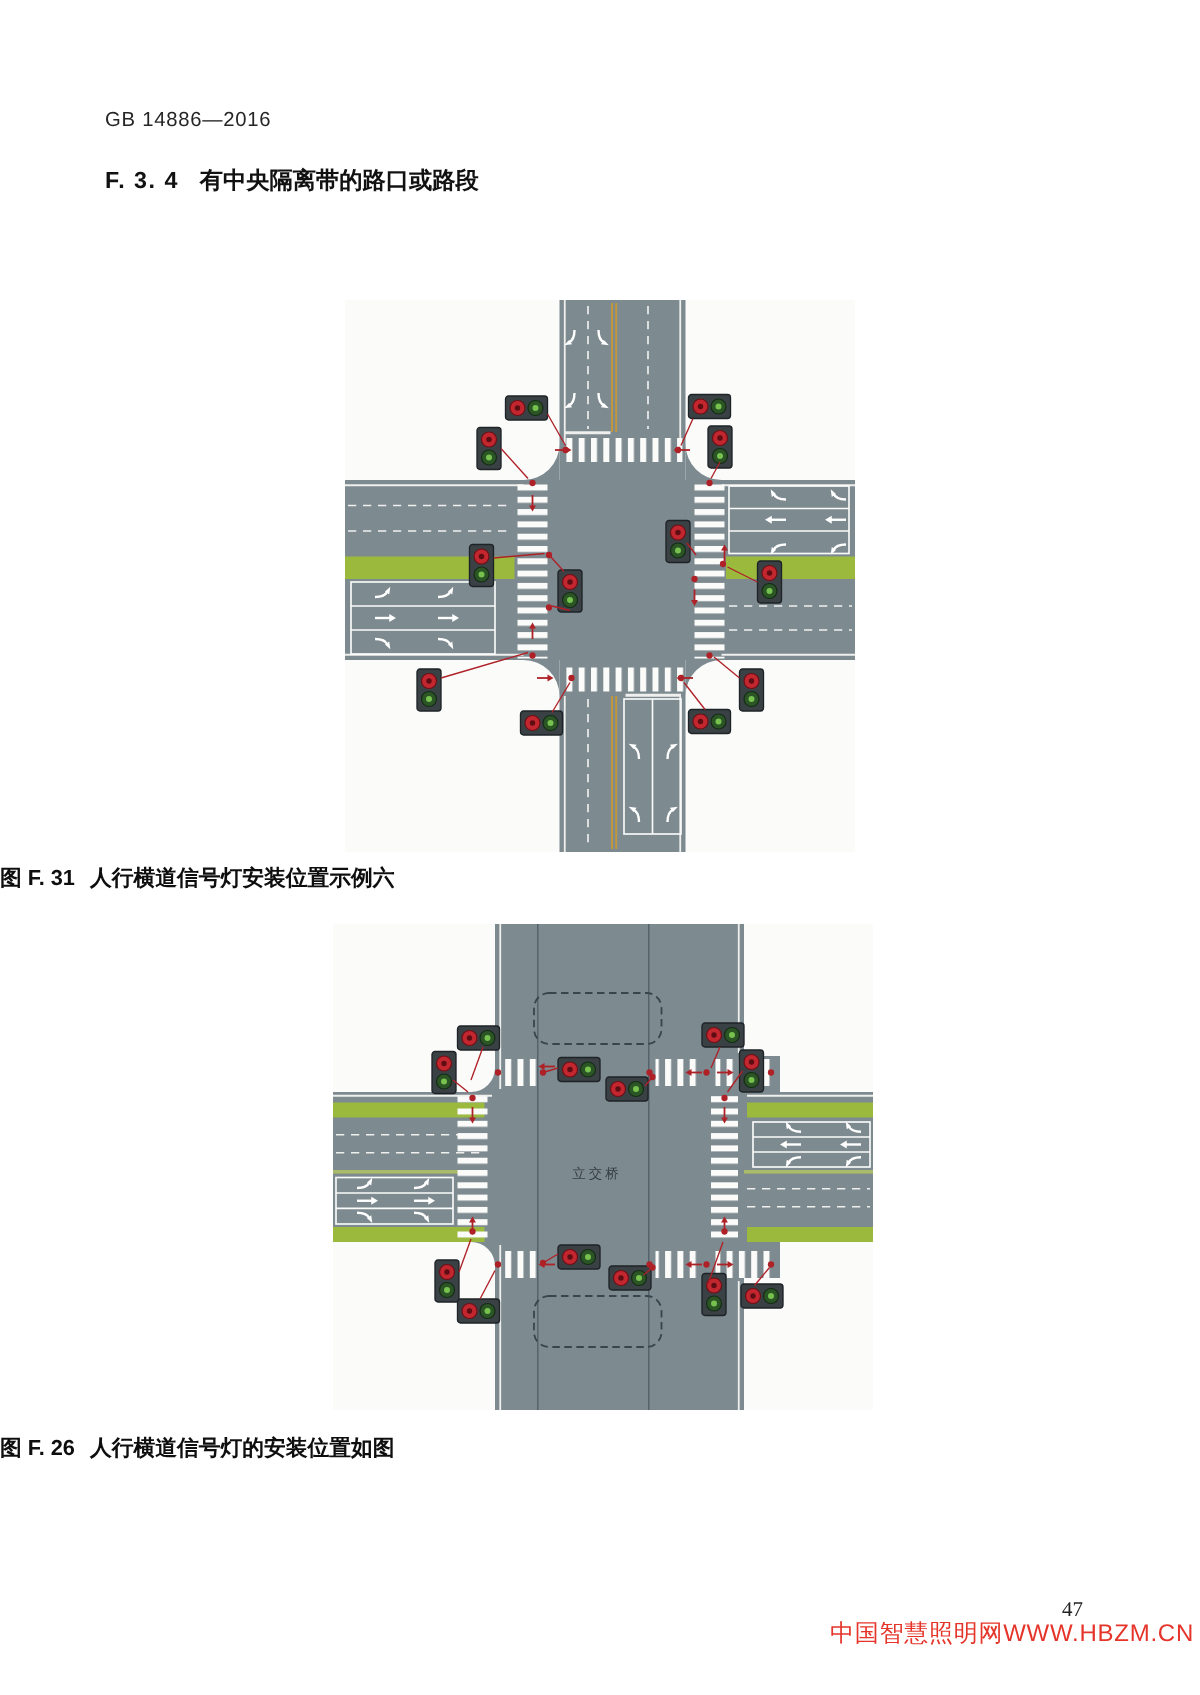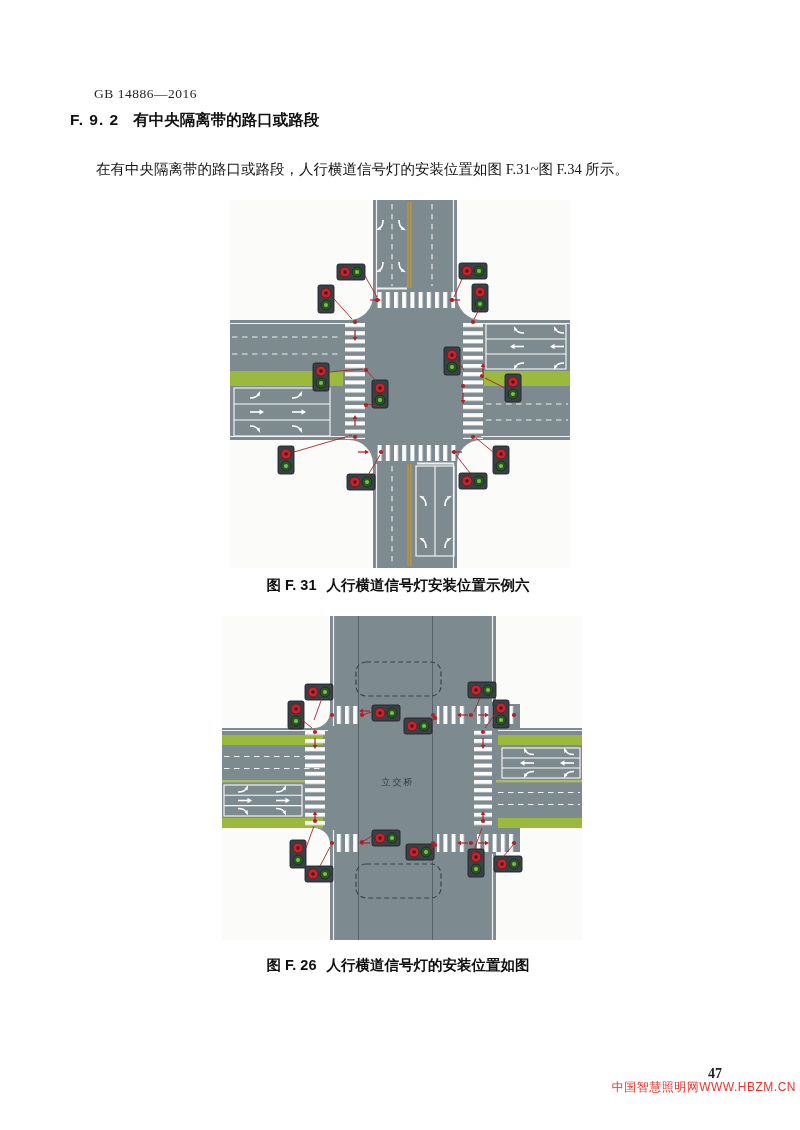--- a/index.html
+++ b/index.html
@@ -1,45 +1,44 @@
 <!DOCTYPE html>
 <html><head>
 <meta charset="utf-8">
 <style>
   html,body{margin:0;padding:0;background:#e9e9e9;}
   #page{position:relative;width:800px;height:1130px;background:#ffffff;overflow:hidden;
         font-family:"Liberation Serif", serif;color:#1d1d1d;}
   .abs{position:absolute;}
-  #std-num{left:70px;top:86px;font-family:Liberation Serif, serif;font-size:13.5px;
-           letter-spacing:.5px;color:#252525;margin-left:24px;}
+  #std-num{left:70px;top:72px;font-family:Liberation Sans, sans-serif;font-size:13.5px;
+           letter-spacing:.5px;color:#252525;}
   #heading{left:70px;top:110px;font-family:"Liberation Sans",sans-serif;font-weight:bold;
            font-size:15.5px;color:#111;}
   #heading .num{margin-right:14px;letter-spacing:1px;}
   #para{left:96px;top:160px;width:640px;font-size:14.5px;color:#141414;}
   .figwrap{background:#fbfbfa;}
-  .caption{left:0;right:4px;text-align:center;font-family:"Liberation Sans",sans-serif;
+  .caption{left:0;right:4px;font-family:"Liberation Sans",sans-serif;
            font-weight:bold;font-size:14.5px;color:#0e0e0e;}
   .caption .pfx{margin-right:10px;}
-  #pgnum{left:708px;top:1066px;font-size:14px;color:#222;font-weight:bold;}
-  #wmark{right:4px;top:1079px;font-family:"Liberation Sans",sans-serif;font-size:12px;
+  #pgnum{left:708px;top:1066px;font-size:14px;color:#222;}
+  #wmark{right:4px;top:1079px;font-family:"Liberation Sans",sans-serif;font-size:16px;
          color:#e5352b;letter-spacing:.5px;}
   svg{display:block;}
 </style>
 </head>
 <body>
 
 <div id="page">
 
   <div class="abs" id="std-num">GB 14886—2016</div>
 
   <div class="abs" id="heading">
-    <span class="num">F. 9. 2</span><span>有中央隔离带的路口或路段</span>
+    <span class="num">F. 3. 4</span><span>有中央隔离带的路口或路段</span>
   </div>
 
-  <div class="abs" id="para">在有中央隔离带的路口或路段，人行横道信号灯的安装位置如图 F.31~图 F.34 所示。</div>
 
   <svg class="abs figwrap" style="left:230px;top:200px" width="340" height="368" viewBox="0 0 340 368">
     <defs>
       <pattern id="pv" patternUnits="userSpaceOnUse" width="8.2" height="16">
         <rect width="4" height="16" fill="#fbfbfa"></rect>
         </pattern>
       <pattern id="ph" patternUnits="userSpaceOnUse" width="16" height="8.2">
         <rect width="16" height="4" fill="#fbfbfa"></rect>
         </pattern>
       <g id="sigv">

